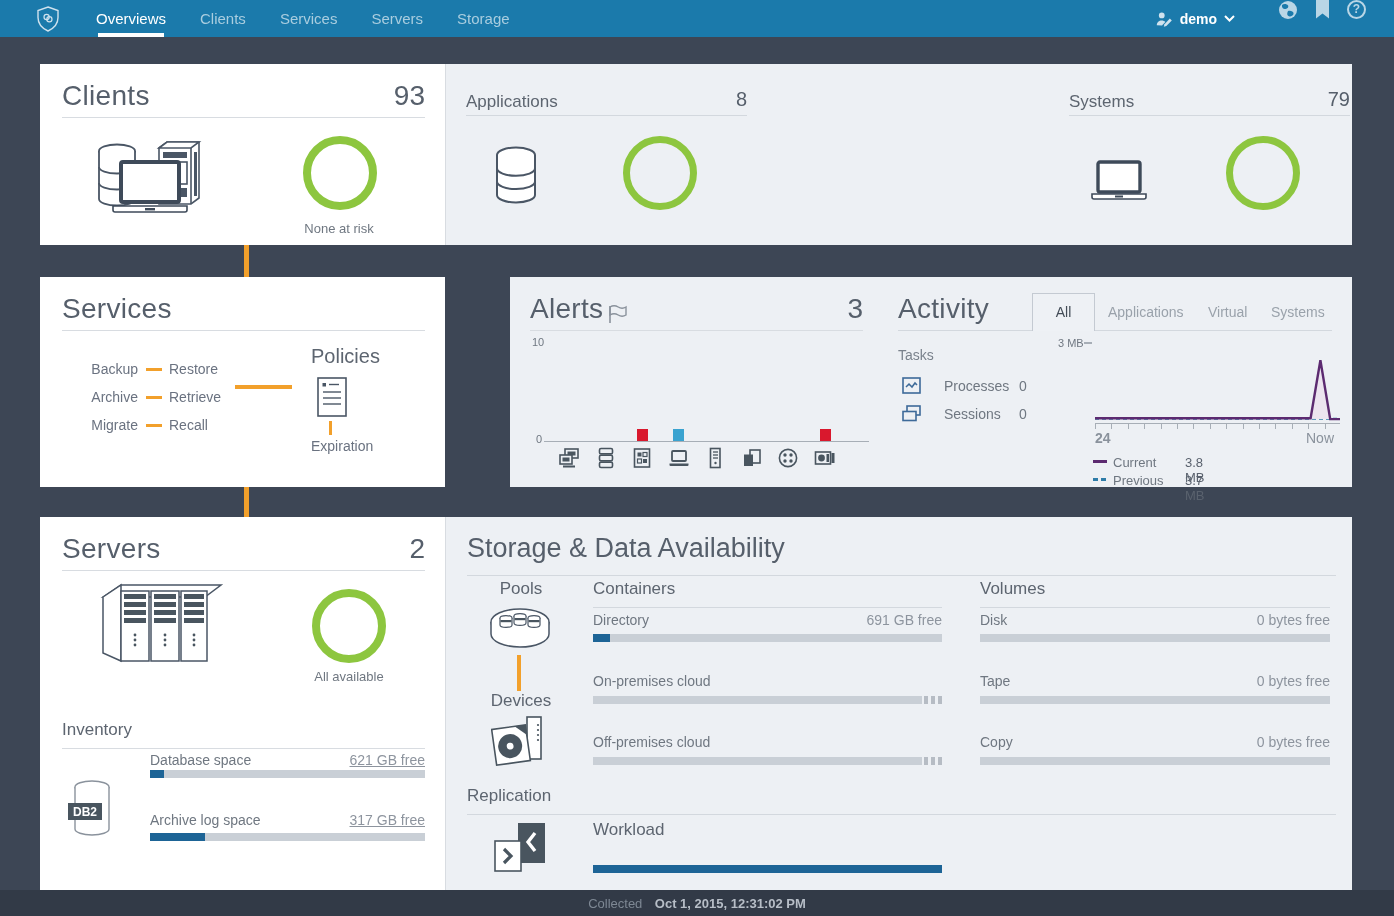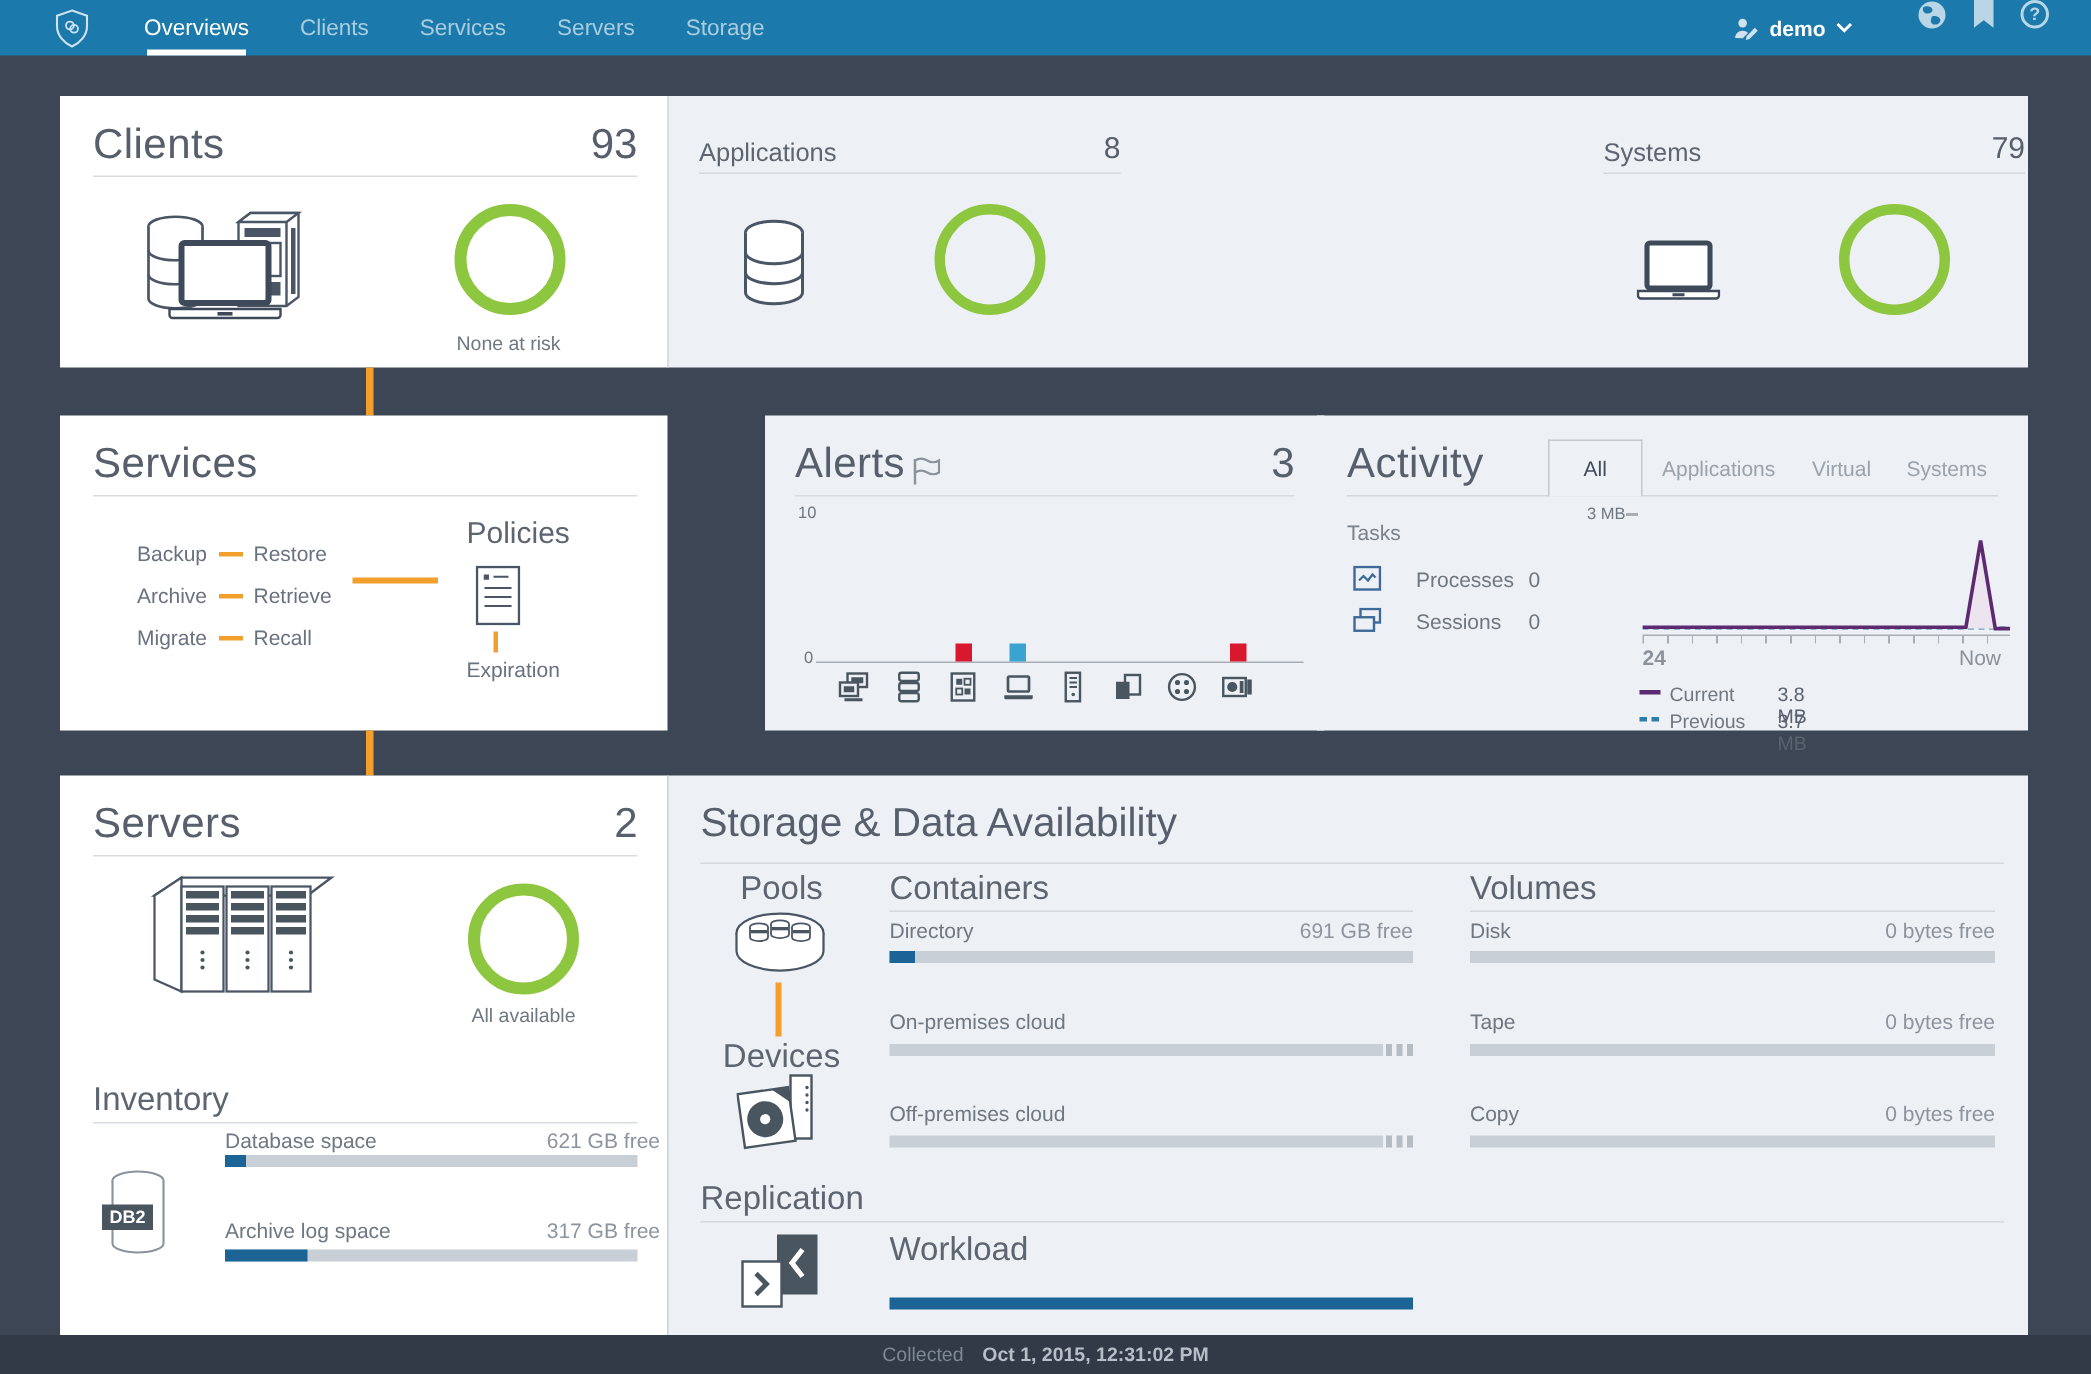--- a/index.html
+++ b/index.html
@@ -19,21 +19,21 @@
   .user-name { color:#ffffff; font-size:14px; font-weight:bold; }
   .help-circle { width:19px; height:19px; border:2px solid #b9d6e6; border-radius:50%; color:#b9d6e6; font-size:12px; font-weight:bold; text-align:center; line-height:15px; }
 
   
   .panel { position:absolute; }
   .white { background:#ffffff; }
   .gray { background:#edf0f4; }
   .p-title { position:absolute; top:16px; left:22px; font-size:28px; font-weight:300; color:#565f6b; letter-spacing:0.3px; }
   .p-count { position:absolute; top:16px; right:20px; font-size:28px; font-weight:300; color:#565f6b; }
   .p-sep { position:absolute; top:53px; left:22px; right:20px; border-top:1px solid #d8dce1; }
-  .subhead { font-size:22px; font-weight:300; color:#5d6570; }
+  .subhead { font-size:17px; font-weight:300; color:#5d6570; }
   .small-label { font-size:14px; color:#6f7781; }
   .small-value { font-size:14px; color:#8d949e; }
   .ring { position:absolute; width:74px; height:74px; border:8px solid #8dc63f; border-radius:50%; }
   .bar-track { position:absolute; height:8px; background:#c9cfd6; }
   .bar-fill { height:100%; background:#1d6496; width:0; }
   .dots3 { position:absolute; display:flex; gap:3px; }
   .dots3 i { width:4px; height:8px; background:#b6bcc4; }
 
   
   .row1 { left:40px; top:64px; width:1312px; height:181px; }
@@ -104,21 +104,21 @@
   
   .row3 { left:40px; top:517px; width:1312px; height:373px; }
   .servers-panel { position:absolute; left:0; top:0; width:405px; height:373px; background:#fff; cursor:pointer; }
   .rack-icon { position:absolute; left:55px; top:62px; }
   .servers-ring { left:272px; top:72px; }
   .servers-status { position:absolute; left:244px; top:152px; width:130px; text-align:center; font-size:13px; color:#6f7781; }
   .inv-title { position:absolute; left:22px; top:203px; }
   .inv-sep { position:absolute; left:22px; right:20px; top:231px; border-top:1px solid #d8dce1; }
   .db2-icon { position:absolute; left:28px; top:262px; }
   .inv-label { position:absolute; left:110px; }
-  .inv-value { position:absolute; right:5px; }
+  .inv-value { position:absolute; right:20px;text-decoration:underline; }
 
   .storage-sec { position:absolute; left:405px; top:0; width:907px; height:373px; background:#edf0f4; border-left:1px solid #d8dce1; cursor:pointer; }
   .st-title { position:absolute; left:21px; top:16px; font-size:27px; font-weight:300; color:#565f6b; }
   .st-sep { position:absolute; left:21px; right:16px; top:58px; border-top:1px solid #d3d8de; }
   .st-colhead { position:absolute; top:62px; }
   .pools-label { position:absolute; left:20px; top:62px; width:110px; text-align:center; }
   .pools-icon { position:absolute; left:43px; top:88px; }
   .st-vline { position:absolute; left:71px; top:138px; width:4px; height:36px; background:#f2a02b; }
   .devices-label { position:absolute; left:20px; top:174px; width:110px; text-align:center; }
   .devices-icon { position:absolute; left:45px; top:198px; }

